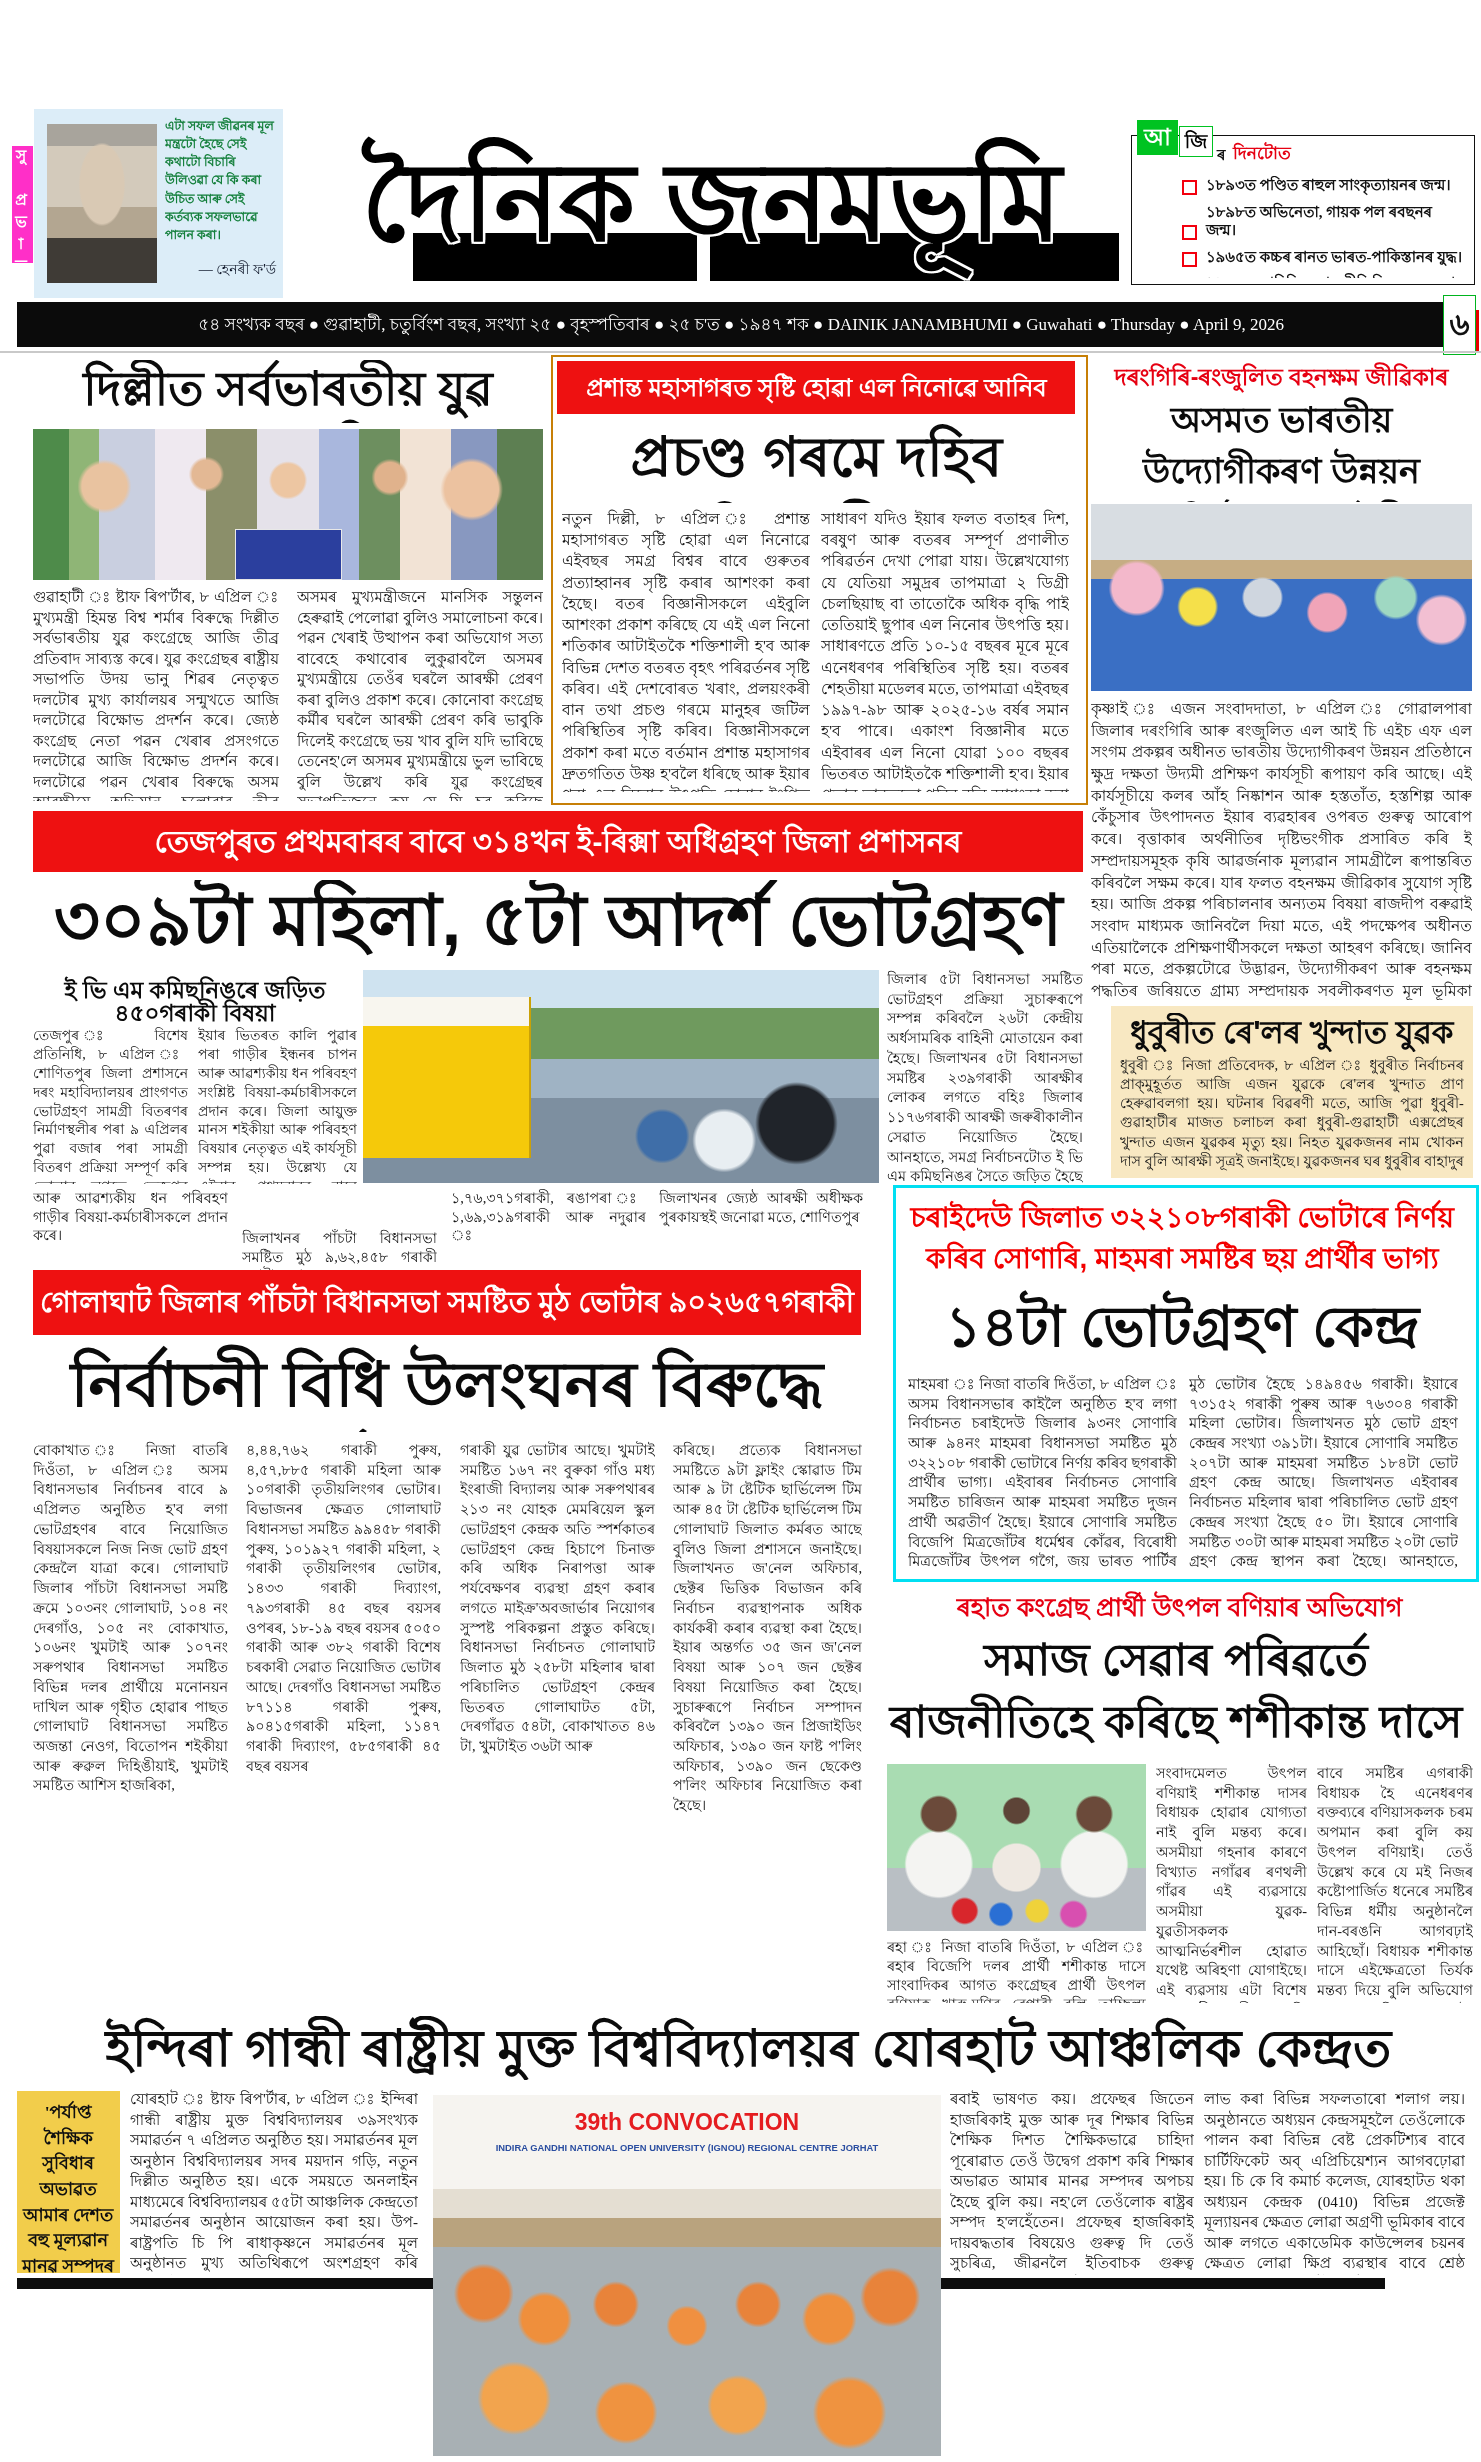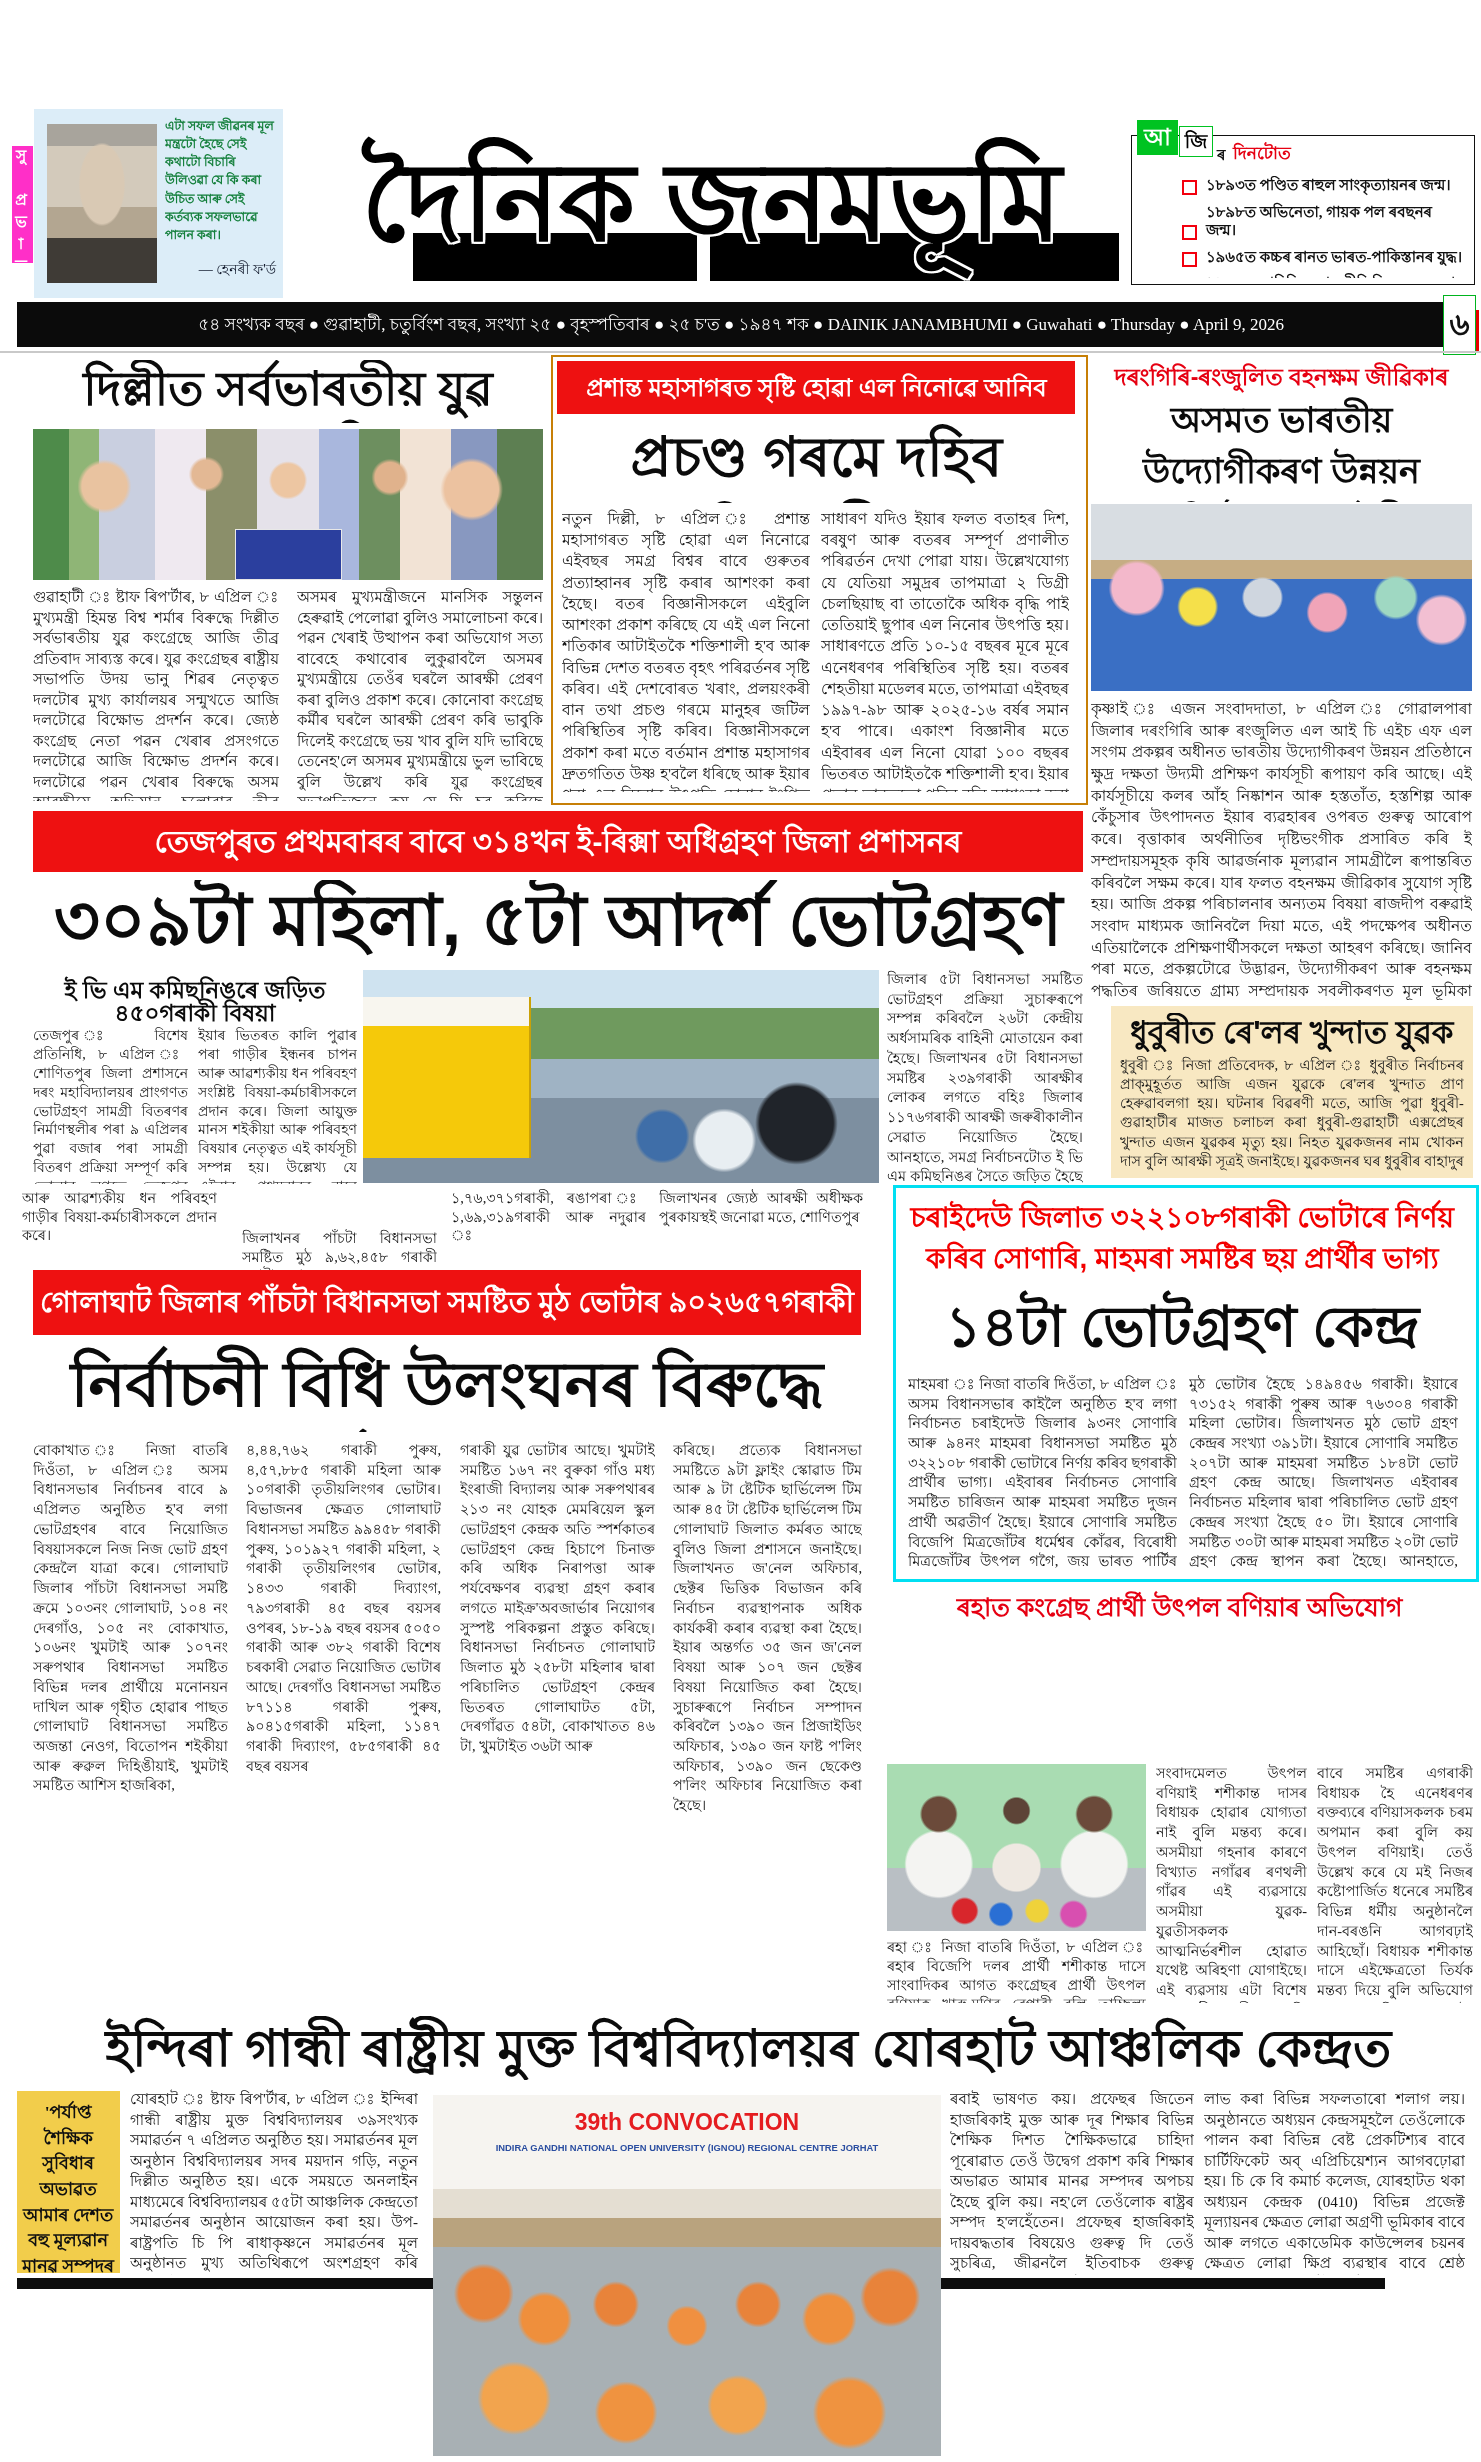--- a/index.html
+++ b/index.html
@@ -113,21 +113,21 @@
   <div class="abs bt" style="left:33px;top:1027px;width:155px;height:157px;font-size:14px;line-height:1.35;">তেজপুৰ ঃ বিশেষ প্ৰতিনিধি, ৮ এপ্ৰিল ঃ শোণিতপুৰ জিলা প্ৰশাসনে দৰং মহাবিদ্যালয়ৰ প্ৰাংগণত ভোটগ্ৰহণ সামগ্ৰী বিতৰণৰ নিৰ্মাণস্থলীৰ পৰা ৯ এপ্ৰিলৰ পুৱা বজাৰ পৰা সামগ্ৰী বিতৰণ প্ৰক্ৰিয়া সম্পূৰ্ণ কৰি তোলাৰ লগতে তেজপুৰ কলেজিয়েট বিদ্যালয়ৰ খেল পথাৰৰ পৰা ভোটগ্ৰহণৰ সৈতে জড়িত বিষয়া-কৰ্মচাৰীৰ লগতে ভোটগ্ৰহণৰ সামগ্ৰী কঢ়িয়াই নিবৰ বাবে ইতিমধ্যে অধিগ্ৰহণ কৰা ১৪৪১খন সৰু-বৰ গাড়ীৰ চালকক</div>
   <div class="abs bt" style="left:198px;top:1027px;width:159px;height:157px;font-size:14px;line-height:1.35;">ইয়াৰ ভিতৰত কালি পুৱাৰ পৰা গাড়ীৰ ইন্ধনৰ চাপন আৰু আৱশ্যকীয় ধন পৰিবহণ সংশ্লিষ্ট বিষয়া-কৰ্মচাৰীসকলে প্ৰদান কৰে। জিলা আয়ুক্ত মানস শইকীয়া আৰু পৰিবহণ বিষয়াৰ নেতৃত্বত এই কাৰ্যসূচী সম্পন্ন হয়। উল্লেখ্য যে এইবাৰ প্ৰথমবাৰৰ বাবে সমীপৱৰ্তী ভোটগ্ৰহণ কেন্দ্ৰলৈ ৩১৪খন ই-ৰিক্সাও শোণিতপুৰ জিলা প্ৰশাসনে অধিগ্ৰহণ কৰিছে। জিলাত মুঠ ১,২৩১টা ভোটকেন্দ্ৰ, যাৰ ভিতৰত ৩০৯টা মহিলা আৰু ৫টা আদৰ্শ ভোটকেন্দ্ৰ। শেহতীয়া নিৰ্বাচনী তালিকা মতে জিলাখনৰ পাঁচটা বিধানসভা সমষ্টিত ৯,৬২,৪৫৮ গৰাকী ভোটাৰ আছে।</div>
   <div class="abs photo" style="left:363px;top:970px;width:516px;height:213px;
               background:
                 radial-gradient(circle at 58% 78%, #3f6ea8 0 7%, rgba(0,0,0,0) 8%),
                 radial-gradient(circle at 70% 80%, #e8eef2 0 7%, rgba(0,0,0,0) 8%),
                 radial-gradient(circle at 84% 72%, #20242a 0 8%, rgba(0,0,0,0) 9%),
                 linear-gradient(180deg,#cfe3f0 0 18%,#6f9a5e 18% 42%,#9fb3c4 42% 60%,#7d8fa0 60% 100%);"></div>
   <div class="abs" style="left:363px;top:997px;width:166px;height:161px;background:linear-gradient(180deg,#f8f6ef 0 18%,#f5c90a 18% 100%);border-right:2.2px solid #caa107;"></div>
   <div class="abs bt" style="left:887px;top:970px;width:196px;height:213px;font-size:14.4px;">জিলাৰ ৫টা বিধানসভা সমষ্টিত ভোটগ্ৰহণ প্ৰক্ৰিয়া সুচাৰুৰূপে সম্পন্ন কৰিবলৈ ২৬টা কেন্দ্ৰীয় অৰ্ধসামৰিক বাহিনী মোতায়েন কৰা হৈছে। জিলাখনৰ ৫টা বিধানসভা সমষ্টিৰ ২৩৯গৰাকী আৰক্ষীৰ লোকৰ লগতে বহিঃ জিলাৰ ১১৭৬গৰাকী আৰক্ষী জৰুৰীকালীন সেৱাত নিয়োজিত হৈছে। আনহাতে, সমগ্ৰ নিৰ্বাচনটোত ই ভি এম কমিছনিঙৰ সৈতে জড়িত হৈছে ৪৫০গৰাকী বিষয়াৰ লগতে ১৮০গৰাকী জ'নেল আৰু ছেক্টৰ বিষয়া।</div>
-  <div class="abs bt" style="left:22px;top:1189px;width:195px;height:75px;font-size:14.4px;line-height:1.3;">আৰু আৱশ্যকীয় ধন পৰিবহণ গাড়ীৰ বিষয়া-কৰ্মচাৰীসকলে প্ৰদান কৰে।</div>
+  <div class="abs bt" style="left:33px;top:1189px;width:195px;height:75px;font-size:14.4px;line-height:1.3;">আৰু আৱশ্যকীয় ধন পৰিবহণ গাড়ীৰ বিষয়া-কৰ্মচাৰীসকলে প্ৰদান কৰে।</div>
   <div class="abs bt" style="left:242px;top:1189px;width:195px;height:75px;font-size:14.4px;line-height:1.3;margin-top:40px;">জিলাখনৰ পাঁচটা বিধানসভা সমষ্টিত মুঠ ৯,৬২,৪৫৮ গৰাকী ভোটাৰ আছে।</div>
   <div class="abs bt" style="left:451px;top:1189px;width:195px;height:75px;font-size:14.4px;line-height:1.3;">১,৭৬,৩৭১গৰাকী, ৰঙাপৰা ঃ ১,৬৯,৩১৯গৰাকী আৰু নদুৱাৰ ঃ</div>
   <div class="abs bt" style="left:659px;top:1189px;width:204px;height:75px;font-size:14.4px;line-height:1.3;">জিলাখনৰ জ্যেষ্ঠ আৰক্ষী অধীক্ষক পুৰকায়স্থই জনোৱা মতে, শোণিতপুৰ</div>
 
   <div class="abs" style="left:1111px;top:1006px;width:362px;height:172px;background:#f8e8c2;">
     <div class="abs hl" style="left:4.4px;top:6.6px;width:353px;height:39px;font-size:31px;line-height:39px;background:transparent;">ধুবুৰীত ৰে'লৰ খুন্দাত যুৱক নিহত</div>
     <div class="abs bt" style="left:8.9px;top:50px;width:344px;height:115px;font-size:14.4px;line-height:1.33;">ধুবুৰী ঃ নিজা প্ৰতিবেদক, ৮ এপ্ৰিল ঃ ধুবুৰীত নিৰ্বাচনৰ প্ৰাক্‌মুহূৰ্তত আজি এজন যুৱকে ৰে'লৰ খুন্দাত প্ৰাণ হেৰুৱাবলগা হয়। ঘটনাৰ বিৱৰণী মতে, আজি পুৱা ধুবুৰী-গুৱাহাটীৰ মাজত চলাচল কৰা ধুবুৰী-গুৱাহাটী এক্সপ্ৰেছৰ খুন্দাত এজন যুৱকৰ মৃত্যু হয়। নিহত যুৱকজনৰ নাম খোকন দাস বুলি আৰক্ষী সূত্ৰই জনাইছে। যুৱকজনৰ ঘৰ ধুবুৰীৰ বাহাদুৰ টাৰিত। ধুবুৰীৰ বিনপট্টি অঞ্চলত এই ঘটনা সংঘটিত হয়।</div>
   </div>
 
   <div class="abs" style="left:893px;top:1185px;width:580px;height:391px;border:3.9px solid #00dff2;background:#fff;">
@@ -138,20 +138,21 @@
   </div>
 
   <div class="abs banner" style="left:33px;top:1270px;width:828px;height:65px;font-size:29px;line-height:65px;">গোলাঘাট জিলাৰ পাঁচটা বিধানসভা সমষ্টিত মুঠ ভোটাৰ ৯০২৬৫৭গৰাকী</div>
   <div class="abs hl" style="left:33px;top:1343px;width:828px;height:89px;font-size:62px;line-height:1.35;">নিৰ্বাচনী বিধি উলংঘনৰ বিৰুদ্ধে কঠোৰ ব্যৱস্থা</div>
   <div class="abs bt" style="left:33px;top:1441px;width:195px;height:556px;font-size:14.4px;">বোকাখাত ঃ নিজা বাতৰি দিওঁতা, ৮ এপ্ৰিল ঃ অসম বিধানসভাৰ নিৰ্বাচনৰ বাবে ৯ এপ্ৰিলত অনুষ্ঠিত হ'ব লগা ভোটগ্ৰহণৰ বাবে নিয়োজিত বিষয়াসকলে নিজ নিজ ভোট গ্ৰহণ কেন্দ্ৰলৈ যাত্ৰা কৰে। গোলাঘাট জিলাৰ পাঁচটা বিধানসভা সমষ্টি ক্ৰমে ১০৩নং গোলাঘাট, ১০৪ নং দেৰগাঁও, ১০৫ নং বোকাখাত, ১০৬নং খুমটাই আৰু ১০৭নং সৰুপথাৰ বিধানসভা সমষ্টিত বিভিন্ন দলৰ প্ৰাৰ্থীয়ে মনোনয়ন দাখিল আৰু গৃহীত হোৱাৰ পাছত গোলাঘাট বিধানসভা সমষ্টিত অজন্তা নেওগ, বিতোপন শইকীয়া আৰু ৰুৱুল দিহিঙীয়াই, খুমটাই সমষ্টিত আশিস হাজৰিকা,</div>
   <div class="abs bt" style="left:246px;top:1441px;width:195px;height:556px;font-size:14.4px;">৪,৪৪,৭৬২ গৰাকী পুৰুষ, ৪,৫৭,৮৮৫ গৰাকী মহিলা আৰু ১০গৰাকী তৃতীয়লিংগৰ ভোটাৰ। বিভাজনৰ ক্ষেত্ৰত গোলাঘাট বিধানসভা সমষ্টিত ৯৯৪৫৮ গৰাকী পুৰুষ, ১০১৯২৭ গৰাকী মহিলা, ২ গৰাকী তৃতীয়লিংগৰ ভোটাৰ, ১৪৩৩ গৰাকী দিব্যাংগ, ৭৯৩গৰাকী ৪৫ বছৰ বয়সৰ ওপৰৰ, ১৮-১৯ বছৰ বয়সৰ ৫০৫০ গৰাকী আৰু ৩৮২ গৰাকী বিশেষ চৰকাৰী সেৱাত নিয়োজিত ভোটাৰ আছে। দেৰগাঁও বিধানসভা সমষ্টিত ৮৭১১৪ গৰাকী পুৰুষ, ৯০৪১৫গৰাকী মহিলা, ১১৪৭ গৰাকী দিব্যাংগ, ৫৮৫গৰাকী ৪৫ বছৰ বয়সৰ</div>
   <div class="abs bt" style="left:460px;top:1441px;width:195px;height:556px;font-size:14.4px;">গৰাকী যুৱ ভোটাৰ আছে। খুমটাই সমষ্টিত ১৬৭ নং বুৰুকা গাঁও মধ্য ইংৰাজী বিদ্যালয় আৰু সৰুপথাৰৰ ২১৩ নং যোহক মেমৰিয়েল স্কুল ভোটগ্ৰহণ কেন্দ্ৰক অতি স্পৰ্শকাতৰ ভোটগ্ৰহণ কেন্দ্ৰ হিচাপে চিনাক্ত কৰি অধিক নিৰাপত্তা আৰু পৰ্যবেক্ষণৰ ব্যৱস্থা গ্ৰহণ কৰাৰ লগতে মাইক্ৰ'অবজাৰ্ভাৰ নিয়োগৰ সুস্পষ্ট পৰিকল্পনা প্ৰস্তুত কৰিছে। বিধানসভা নিৰ্বাচনত গোলাঘাট জিলাত মুঠ ২৫৮টা মহিলাৰ দ্বাৰা পৰিচালিত ভোটগ্ৰহণ কেন্দ্ৰৰ ভিতৰত গোলাঘাটত ৫টা, দেৰগাঁৱত ৫৪টা, বোকাখাতত ৪৬ টা, খুমটাইত ৩৬টা আৰু</div>
   <div class="abs bt" style="left:673px;top:1441px;width:189px;height:556px;font-size:14.4px;">কৰিছে। প্ৰত্যেক বিধানসভা সমষ্টিতে ৯টা ফ্লাইং স্কোৱাড টিম আৰু ৯ টা ষ্টেটিক ছাৰ্ভিলেন্স টিম আৰু ৪৫ টা ষ্টেটিক ছাৰ্ভিলেন্স টিম গোলাঘাট জিলাত কৰ্মৰত আছে বুলিও জিলা প্ৰশাসনে জনাইছে। জিলাখনত জ'নেল অফিচাৰ, ছেক্টৰ ভিত্তিক বিভাজন কৰি নিৰ্বাচন ব্যৱস্থাপনাক অধিক কাৰ্যকৰী কৰাৰ ব্যৱস্থা কৰা হৈছে। ইয়াৰ অন্তৰ্গত ৩৫ জন জ'নেল বিষয়া আৰু ১০৭ জন ছেক্টৰ বিষয়া নিয়োজিত কৰা হৈছে। সুচাৰুৰূপে নিৰ্বাচন সম্পাদন কৰিবলৈ ১৩৯০ জন প্ৰিজাইডিং অফিচাৰ, ১৩৯০ জন ফাষ্ট প'লিং অফিচাৰ, ১৩৯০ জন ছেকেণ্ড প'লিং অফিচাৰ নিয়োজিত কৰা হৈছে।</div>
 
   <div class="abs kick" style="left:886px;top:1591px;width:587px;height:33px;font-size:25px;line-height:33px;">ৰহাত কংগ্ৰেছ প্ৰাৰ্থী উৎপল বণিয়াৰ অভিযোগ</div>
+  <div class="abs hl" style="left:880px;top:1629px;width:592px;height:128px;font-size:44px;line-height:1.4;">সমাজ সেৱাৰ পৰিৱৰ্তে ৰাজনীতিহে কৰিছে শশীকান্ত দাসে</div>
   <div class="abs photo" style="left:887px;top:1764px;width:259px;height:167px;
               background:
                 radial-gradient(circle at 20% 30%, #6b4a3a 0 7%, rgba(0,0,0,0) 8%),
                 radial-gradient(circle at 50% 28%, #5d4437 0 7%, rgba(0,0,0,0) 8%),
                 radial-gradient(circle at 80% 30%, #6b4a3a 0 7%, rgba(0,0,0,0) 8%),
                 radial-gradient(circle at 20% 60%, #f4f4f2 0 14%, rgba(0,0,0,0) 15%),
                 radial-gradient(circle at 50% 62%, #efe9e2 0 14%, rgba(0,0,0,0) 15%),
                 radial-gradient(circle at 80% 60%, #f4f4f2 0 14%, rgba(0,0,0,0) 15%),
                 radial-gradient(circle at 30% 88%, #d8262c 0 5%, rgba(0,0,0,0) 6%),
                 radial-gradient(circle at 44% 90%, #2a6fd4 0 5%, rgba(0,0,0,0) 6%),

